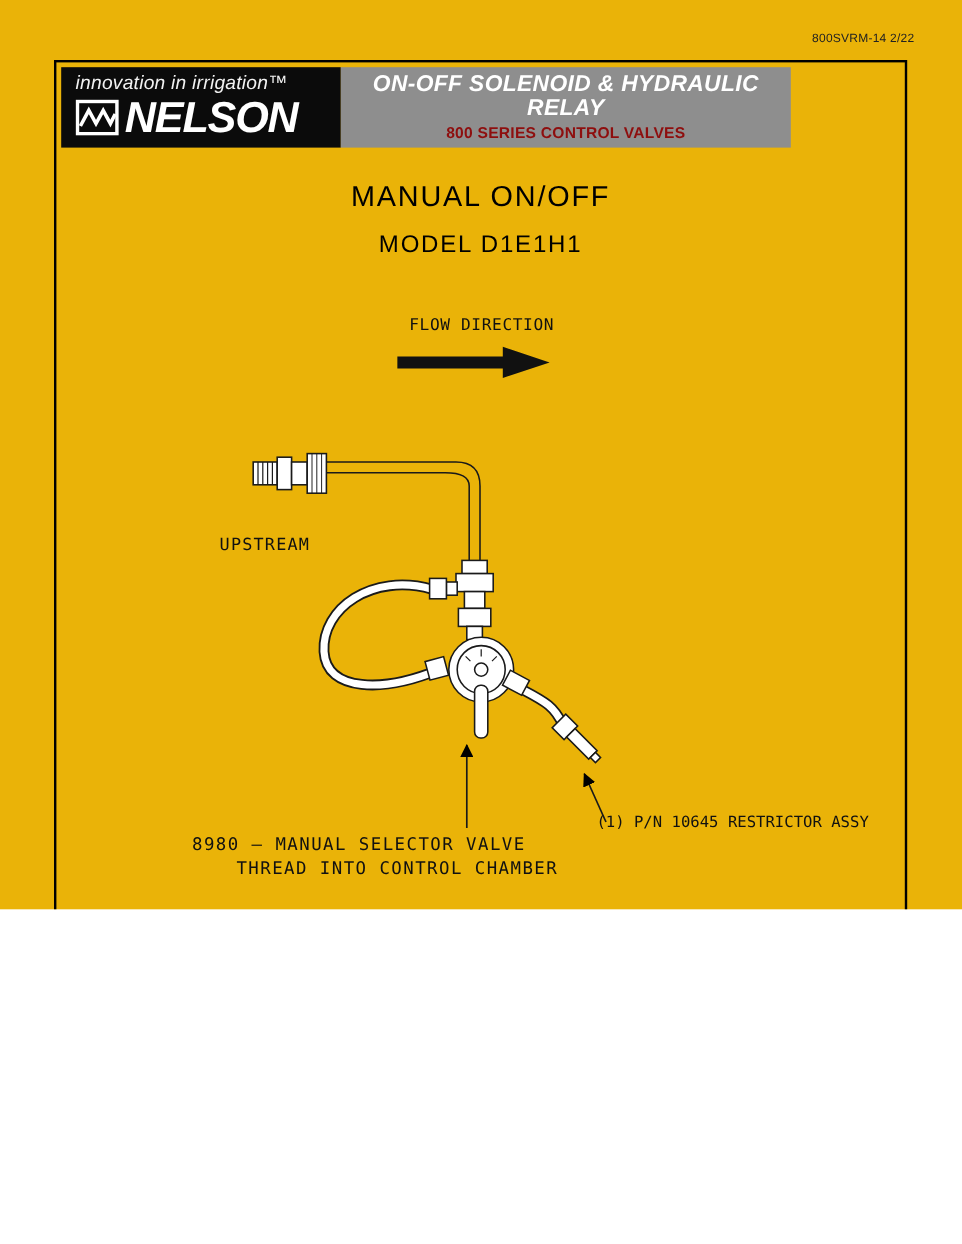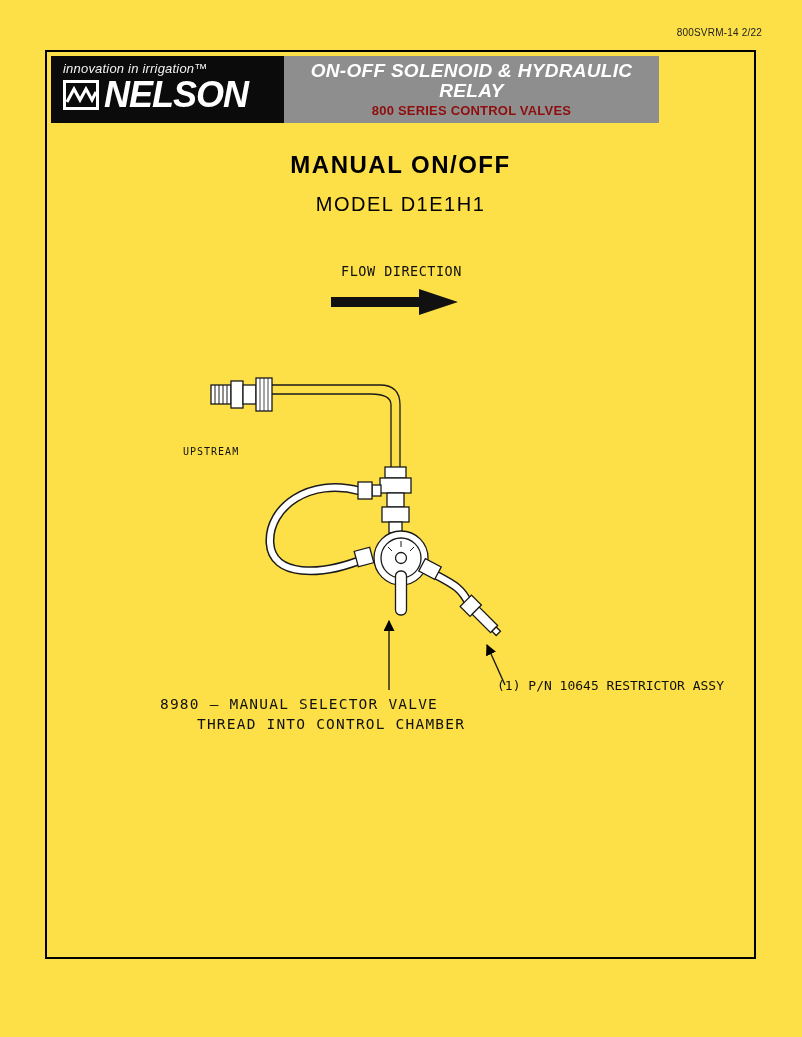--- a/index.html
+++ b/index.html
@@ -1,40 +1,40 @@
 <!DOCTYPE html>
 <html style="--header_gray: #8e8e8e; --header_black: #0b0b0b; --subtitle_red: #8e0e0e;"><head>
 <meta charset="utf-8">
 <style>
   * { margin:0; padding:0; box-sizing:border-box; }
   html,body { background:#ffffff; }
   body { font-family:"Liberation Sans", sans-serif; }
-  .page { position:relative; width:802px; height:1037px; background:#fde047; overflow:hidden; color:#000; }
+  .page { position:relative; width:802px; height:758px; background:#eab308; overflow:hidden; color:#000; }
   .doc-code { position:absolute; top:27px; right:40px; font-size:10px; color:#222; letter-spacing:0.2px; }
 
   .frame { position:absolute; left:45px; top:50px; width:711px; height:909px; border:2px solid #000; }
 
   .logo-box { position:absolute; left:4px; top:4px; width:233px; height:67px; background:var(--header_black,#0b0b0b); color:#fff; padding:5px 10px 0 12px; }
-  .tagline { font-style:italic; font-size:13px; letter-spacing:0.2px; color:#f2f2f2; }
+  .tagline { font-style:italic; font-size:16px; letter-spacing:0.2px; color:#f2f2f2; }
   .brand-row { display:flex; align-items:center; margin-top:1px; }
   .brand { font-size:36px; font-weight:bold; font-style:italic; letter-spacing:-1px; margin-left:5px; line-height:1; }
 
   .header-center { position:absolute; left:237px; top:4px; width:375px; height:67px; background:var(--header_gray,#8e8e8e); display:flex; flex-direction:column; align-items:center; justify-content:center; text-align:center; }
   .header-title { color:#fff; font-weight:bold; font-size:19px; line-height:20px; letter-spacing:0.3px;font-style:italic; }
   .header-subtitle { color:var(--subtitle_red,#8e0e0e); font-weight:bold; font-size:13px; margin-top:2px; letter-spacing:0.2px; }
 
   .pagenum-box { position:absolute; left:612px; top:4px; width:91px; height:67px; background:var(--header_black,#0b0b0b); color:#fff; display:flex; align-items:center; justify-content:center; font-size:44px; font-weight:bold; }
 
-  .main-title { position:absolute; left:0; width:100%; top:99px; text-align:center; font-size:24px; font-weight:bold; letter-spacing:1.5px; }
+  .main-title { position:absolute; left:0; width:100%; top:99px; text-align:center; font-size:24px; font-weight:normal; letter-spacing:1.5px; }
   .model-label { position:absolute; left:0; width:100%; top:141px; text-align:center; font-size:20px; letter-spacing:1.5px; }
 
   .cad { font-family:"DejaVu Sans Mono", monospace; position:absolute; color:#111; }
   .flow-label { left:294px; top:211px; font-size:13.5px; letter-spacing:0.5px; }
   .flow-arrow { position:absolute; left:284px; top:236px; }
-  .upstream-label { left:136px; top:394px; font-size:10px; letter-spacing:1px; }
+  .upstream-label { left:136px; top:394px; font-size:14px; letter-spacing:1px; }
   .diagram { position:absolute; left:103px; top:293px; }
   .restrictor-callout { left:450px; top:626px; font-size:13px; }
   .selector-callout-1 { left:113px; top:644px; font-size:14.5px; letter-spacing:1.2px; }
   .selector-callout-2 { left:150px; top:664px; font-size:14.5px; letter-spacing:1.2px; }
 
   .footer { position:absolute; left:45px; top:959px; width:711px; border-bottom:5px solid #000; padding:3px 0 4px; display:flex; justify-content:center; overflow:visible; }
   .footer-text { font-weight:bold; font-size:11px; white-space:pre; transform:scaleX(0.62); transform-origin:center; }
 </style>
 </head>
 <body>

